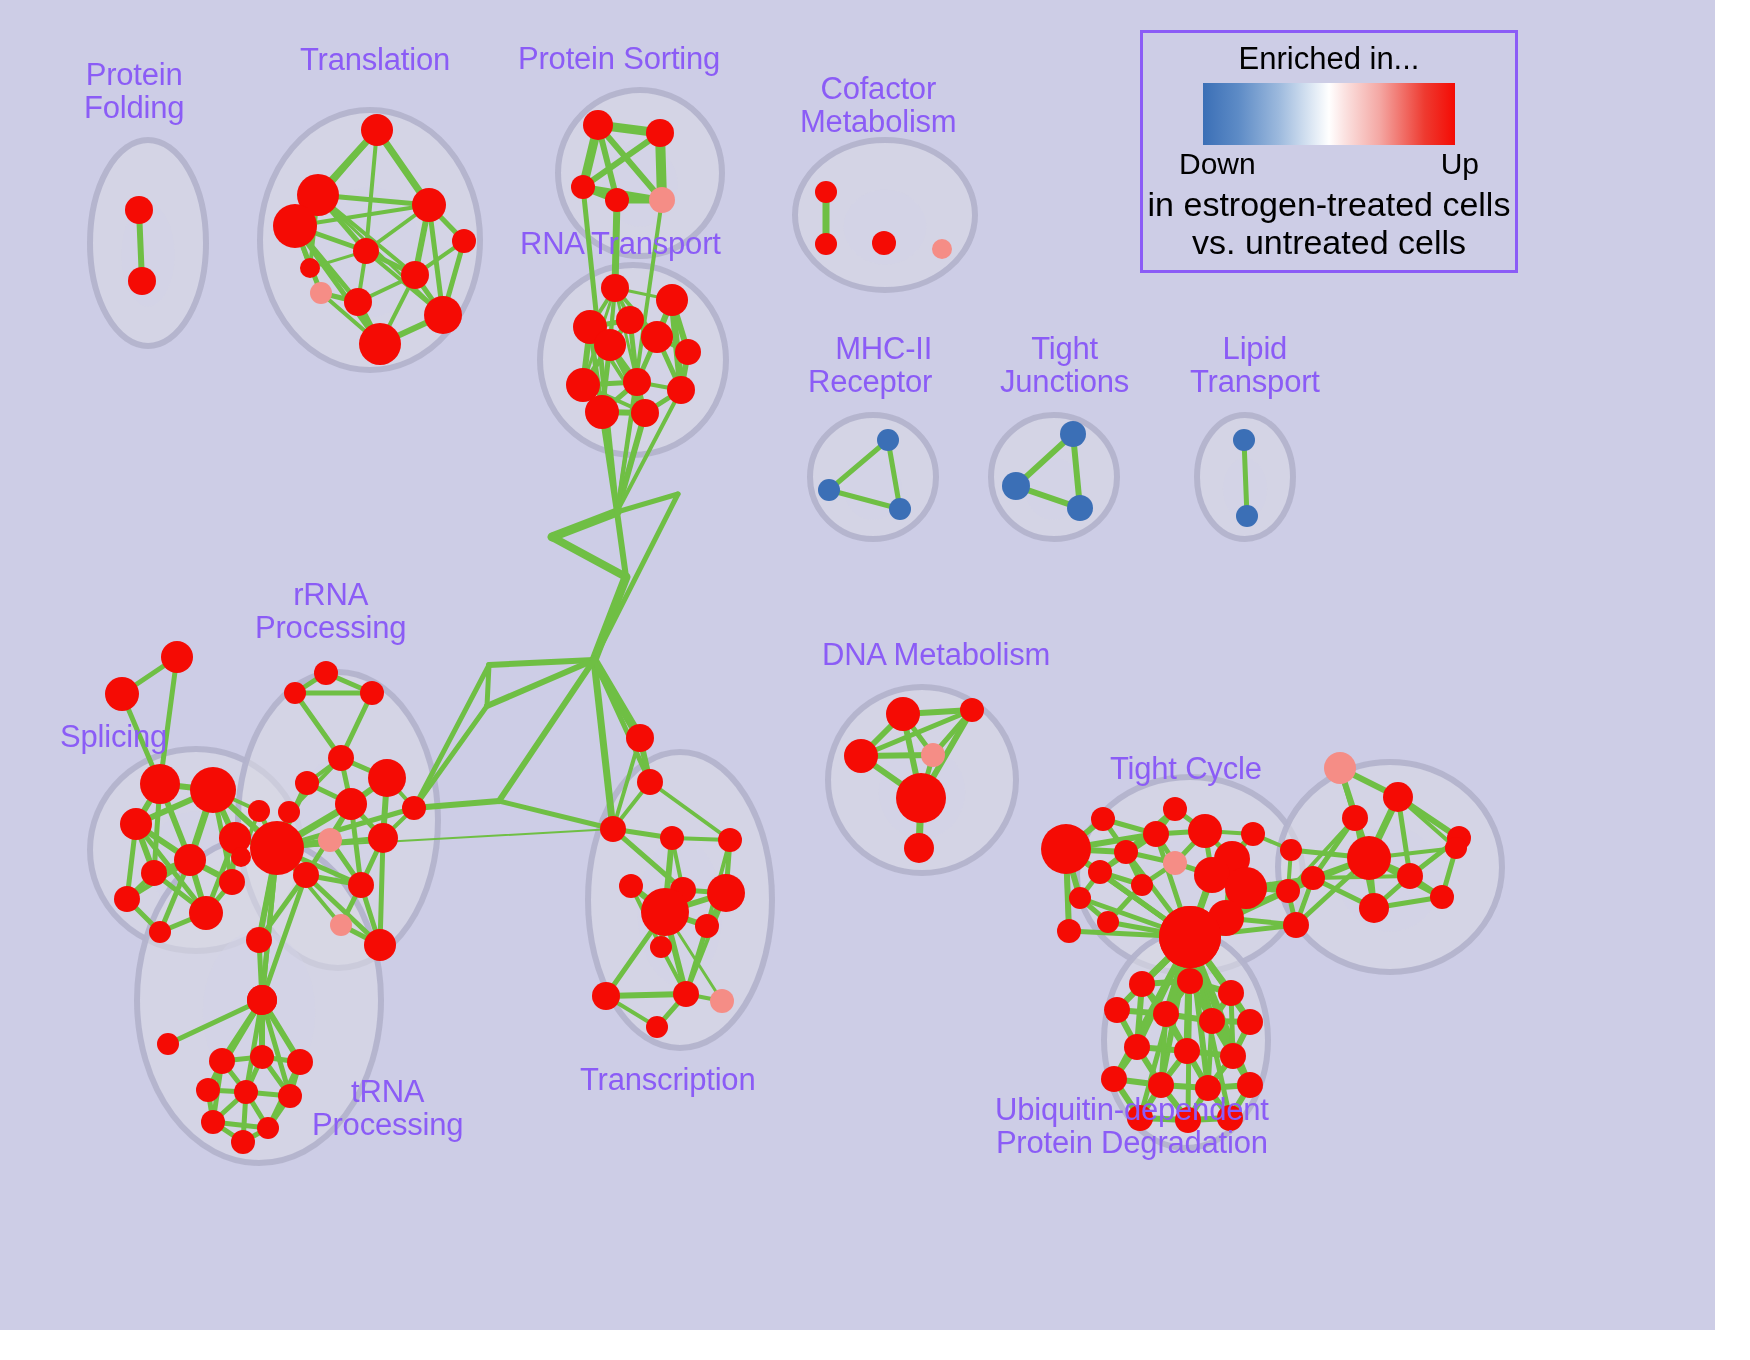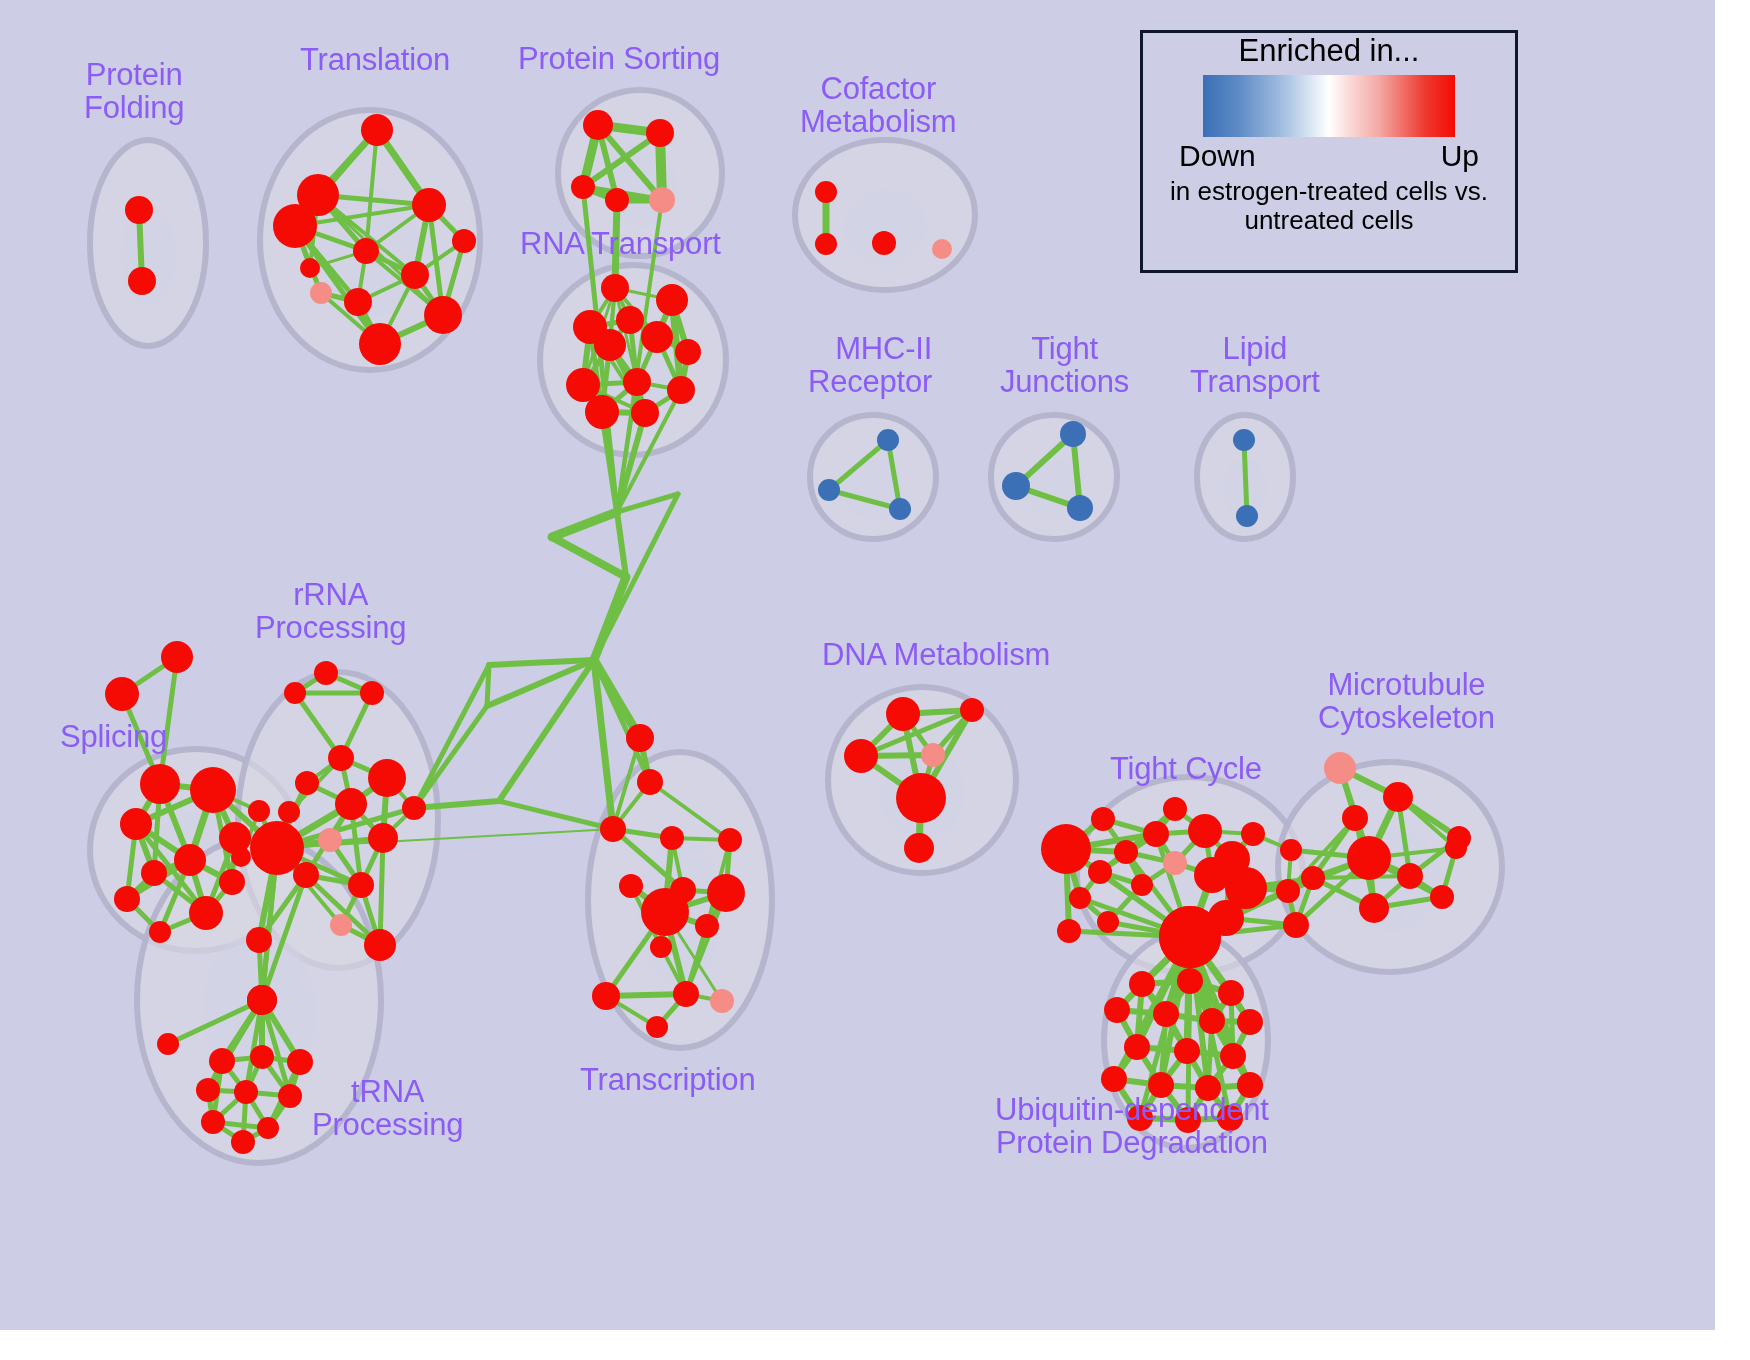--- a/index.html
+++ b/index.html
@@ -4,28 +4,28 @@
 <title>Enrichment Map</title>
 <style>
   html,body{margin:0;padding:0;background:#ffffff;}
   body{font-family:"Liberation Sans", sans-serif;}
   #stage{position:relative;width:1750px;height:1360px;background:#ffffff;overflow:hidden;}
   #canvas{position:absolute;left:0;top:0;width:1715px;height:1330px;background:#cdcde6;}
   svg#net{position:absolute;left:0;top:0;width:1715px;height:1330px;}
   .cl-label{position:absolute;color:#8b5cf6;font-size:31px;line-height:1.08;text-align:center;
             font-family:"Liberation Sans", sans-serif;white-space:pre-line;letter-spacing:-0.2px;}
   #legend{position:absolute;left:1140px;top:30px;width:378px;height:243px;
-          background:#cdcde6;border:3px solid #0f172a;box-sizing:border-box;
-          display:flex;flex-direction:column;align-items:center;}
+          background:#cdcde6;border:3px solid #8b5cf6;box-sizing:border-box;
+          display:flex;flex-direction:column;align-items:center;padding-top:8px;}
   #legend .ltitle{font-size:31px;color:#000;}
   #lbar{width:252px;height:62px;margin-top:6px;
         background:linear-gradient(to right,#3b6fb6 0%,#5d8bc6 14%,#9cb9dd 30%,#e6eef7 45%,
         #ffffff 50%,#fbe3e2 56%,#f4a8a4 70%,#ee3a30 88%,#f50b04 100%);}
   #lends{width:300px;display:flex;justify-content:space-between;margin-top:2px;font-size:30px;gap:20px;}
-  #lsub{font-size:26px;text-align:center;line-height:1.12;margin-top:4px;}
+  #lsub{font-size:34px;text-align:center;line-height:1.12;margin-top:4px;}
 </style>
 </head>
 <body>
 
 <div id="stage">
   <div id="canvas">
     <svg id="net" viewBox="0 0 1715 1330">
         <g>
           <ellipse cx="148" cy="243" rx="58" ry="103" fill="#d9d9e4" fill-opacity="0.62" stroke="#b3b3cc" stroke-width="6" stroke-opacity="0.95"></ellipse>
           <ellipse cx="148" cy="255" rx="26.68" ry="51.5" fill="#d2d2e6" fill-opacity="0.45" stroke="none"></ellipse>
@@ -645,17 +645,15 @@
     <div class="cl-label" style="left: 1190px; top: 332px;">Lipid
 Transport</div>
     <div class="cl-label" style="left: 60px; top: 720px;">Splicing</div>
     <div class="cl-label" style="left: 255px; top: 578px;">rRNA
 Processing</div>
     <div class="cl-label" style="left: 312px; top: 1075px;">tRNA
 Processing</div>
     <div class="cl-label" style="left: 580px; top: 1063px;">Transcription</div>
     <div class="cl-label" style="left: 822px; top: 638px;">DNA Metabolism</div>
     <div class="cl-label" style="left: 1110px; top: 752px;">Tight Cycle</div>
-    <div class="cl-label" style="left: 1318px; top: 668px;">Microtubule
-Cytoskeleton</div>
     <div class="cl-label" style="left: 995px; top: 1093px;">Ubiquitin-dependent
 Protein Degradation</div>
   </div>
 
 </body></html>

